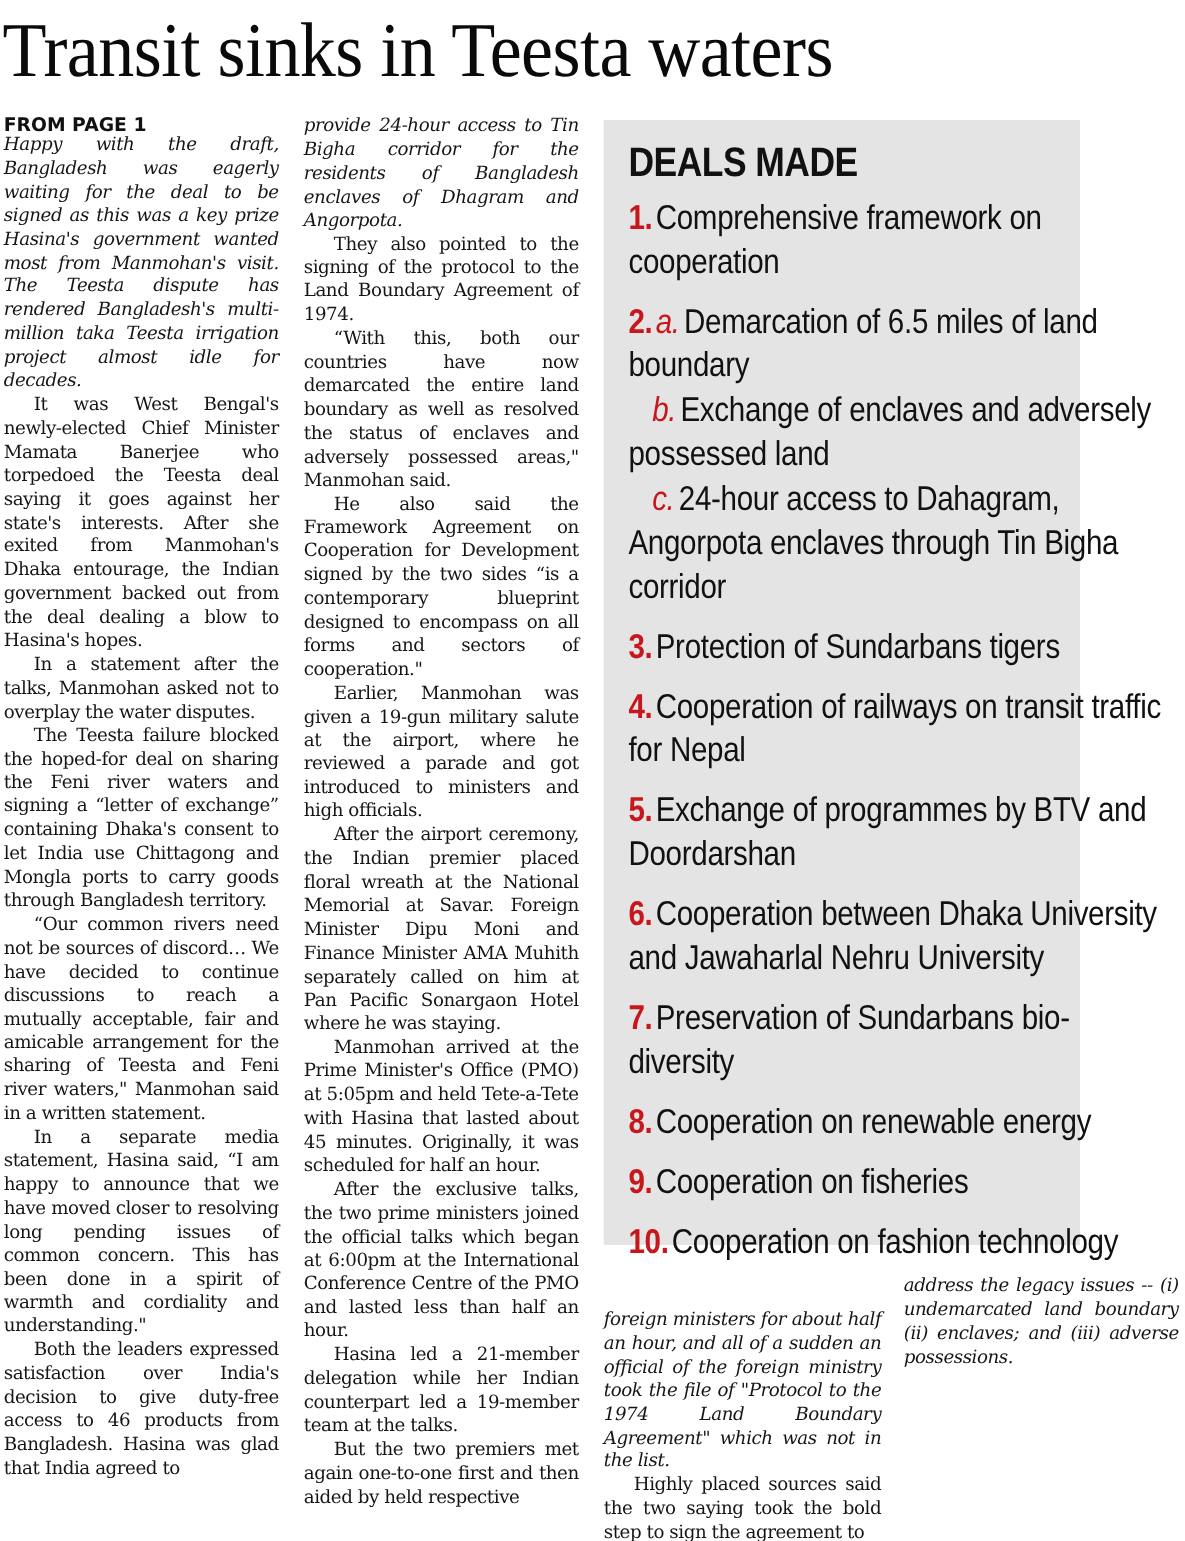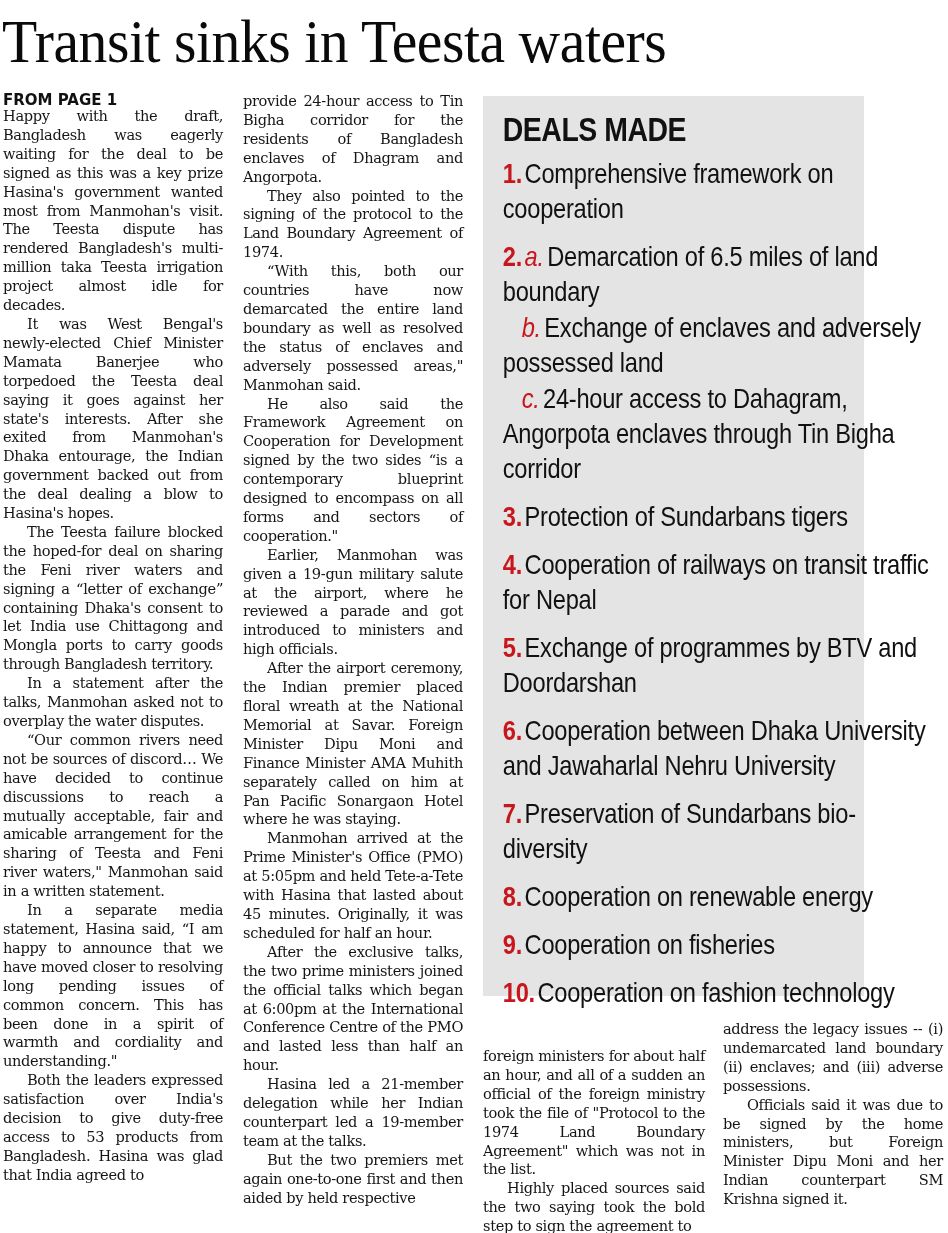--- a/index.html
+++ b/index.html
@@ -11,21 +11,21 @@
     letter-spacing: -0.5px; color: #0a0a0a;
     transform: scaleX(0.93); transform-origin: left top; white-space: nowrap;
   }
   .col {
     position: absolute;
     font-family: "DejaVu Serif", "Liberation Serif", serif;
     font-size: 14.6px; line-height: 18.9px; text-align: justify; color: #151515;
     letter-spacing: -0.35px;
   }
   .col p { margin: 0; text-indent: 24px; }
-  .col p.noindent { text-indent: 0; }
+  .col p.noindent { text-indent: 0; font-style: italic; }
   .kicker {
     font-family: "DejaVu Sans", "Liberation Sans", sans-serif; font-weight: bold;
     font-size: 15px; line-height: 13px; letter-spacing: 0; margin: 2px 0 0 0; color: #111;
   }
   #c1 { left: 3px; top: 92px; width: 220px; }
   #c2 { left: 243px; top: 92px; width: 220px; }
   #c3 { left: 483px; top: 1047px; width: 222px; }
   #c4 { left: 723px; top: 1020px; width: 220px; }
 
   .deals {
@@ -43,25 +43,25 @@
 </style>
 </head>
 <body>
 
 <h1 class="headline">Transit sinks in Teesta waters</h1>
 
 <div class="col" id="c1">
   <div class="kicker">FROM PAGE 1</div>
   <p class="noindent">Happy with the draft, Bangladesh was eagerly waiting for the deal to be signed as this was a key prize Hasina's government wanted most from Manmohan's visit. The Teesta dispute has rendered Bangladesh's multi-million taka Teesta irrigation project almost idle for decades.</p>
   <p>It was West Bengal's newly-elected Chief Minister Mamata Banerjee who torpedoed the Teesta deal saying it goes against her state's interests. After she exited from Manmohan's Dhaka entourage, the Indian government backed out from the deal dealing a blow to Hasina's hopes.</p>
+  <p>In a statement after the talks, Manmohan asked not to overplay the water disputes.</p>
   <p>The Teesta failure blocked the hoped-for deal on sharing the Feni river waters and signing a “letter of exchange” containing Dhaka's consent to let India use Chittagong and Mongla ports to carry goods through Bangladesh territory.</p>
-  <p>In a statement after the talks, Manmohan asked not to overplay the water disputes.</p>
   <p>“Our common rivers need not be sources of discord… We have decided to continue discussions to reach a mutually acceptable, fair and amicable arrangement for the sharing of Teesta and Feni river waters," Manmohan said in a written statement.</p>
   <p>In a separate media statement, Hasina said, “I am happy to announce that we have moved closer to resolving long pending issues of common concern. This has been done in a spirit of warmth and cordiality and understanding."</p>
-  <p>Both the leaders expressed satisfaction over India's decision to give duty-free access to 53 products from Bangladesh. Hasina was glad that India agreed to</p>
+  <p>Both the leaders expressed satisfaction over India's decision to give duty-free access to 46 products from Bangladesh. Hasina was glad that India agreed to</p>
 </div>
 
 <div class="col" id="c2">
   <p class="noindent">provide 24-hour access to Tin Bigha corridor for the residents of Bangladesh enclaves of Dhagram and Angorpota.</p>
   <p>They also pointed to the signing of the protocol to the Land Boundary Agreement of 1974.</p>
   <p>“With this, both our countries have now demarcated the entire land boundary as well as resolved the status of enclaves and adversely possessed areas," Manmohan said.</p>
   <p>He also said the Framework Agreement on Cooperation for Development signed by the two sides “is a contemporary blueprint designed to encompass on all forms and sectors of cooperation."</p>
   <p>Earlier, Manmohan was given a 19-gun military salute at the airport, where he reviewed a parade and got introduced to ministers and high officials.</p>
   <p>After the airport ceremony, the Indian premier placed floral wreath at the National Memorial at Savar. Foreign Minister Dipu Moni and Finance Minister AMA Muhith separately called on him at Pan Pacific Sonargaon Hotel where he was staying.</p>
   <p>Manmohan arrived at the Prime Minister's Office (PMO) at 5:05pm and held Tete-a-Tete with Hasina that lasted about 45 minutes. Originally, it was scheduled for half an hour.</p>
@@ -117,14 +117,13 @@
   </div>
 </div>
 
 <div class="col" id="c3">
   <p class="noindent">foreign ministers for about half an hour, and all of a sudden an official of the foreign ministry took the file of "Protocol to the 1974 Land Boundary Agreement" which was not in the list.</p>
   <p>Highly placed sources said the two saying took the bold step to sign the agreement to</p>
 </div>
 
 <div class="col" id="c4">
   <p class="noindent">address the legacy issues -- (i) undemarcated land boundary (ii) enclaves; and (iii) adverse possessions.</p>
-  <p>Officials said it was due to be signed by the home ministers, but Foreign Minister Dipu Moni and her Indian counterpart SM Krishna signed it.</p>
 </div>
 
 </body></html>

